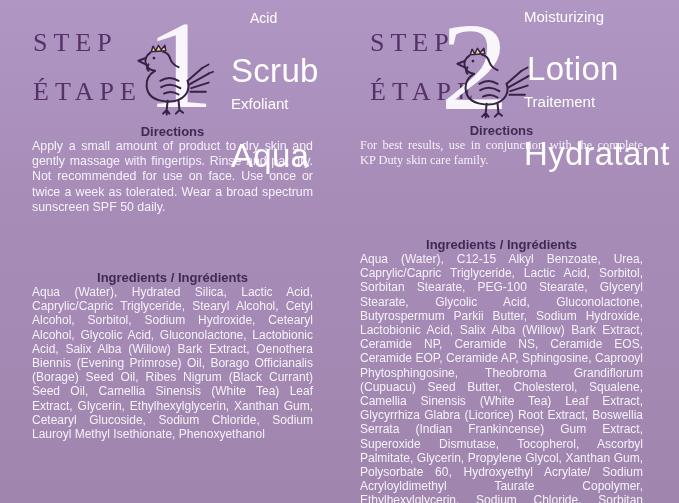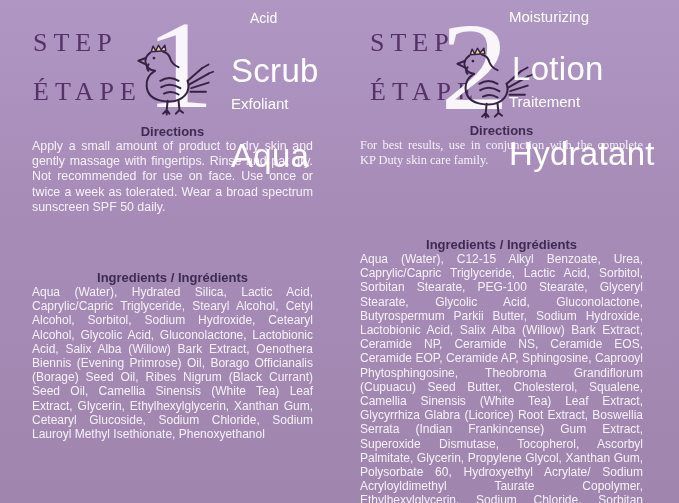--- a/index.html
+++ b/index.html
@@ -31,21 +31,21 @@
   }
   .p1 .numeral{left:145px;top:4px;}
   .p2 .numeral{left:100px;top:6px;}
 
   .chicken{position:absolute;width:82px;height:74px;z-index:2;}
   .p1 .chicken{left:133px;top:42px;}
   .p2 .chicken{left:112px;top:45px;}
 
   .product{position:absolute;display:flex;flex-direction:column;color:var(--display,#ffffff);z-index:3;}
   .p1 .product{left:231px;top:10px;}
-  .p2 .product{left:169px;top:8px;}
+  .p2 .product{left:184px;top:8px;}
   .pn-small{font-size:15px;line-height:17px;}
   .pn-large{font-size:33px;line-height:30px;letter-spacing:.3px;margin-top:29px;}
   .p1 .s1{margin-left:19px;font-size:14px;}
   .p2 .l1{margin-left:3px;}
   .s2{margin-top:9px;}
 
   .directions,.ingredients{position:absolute;color:var(--body,#f6f1f9);}
   .p1 .directions{left:32px;top:124px;width:281px;}
   .p1 .ingredients{left:32px;top:270px;width:281px;}
   .p2 .directions{left:20px;top:123px;width:283px;}

